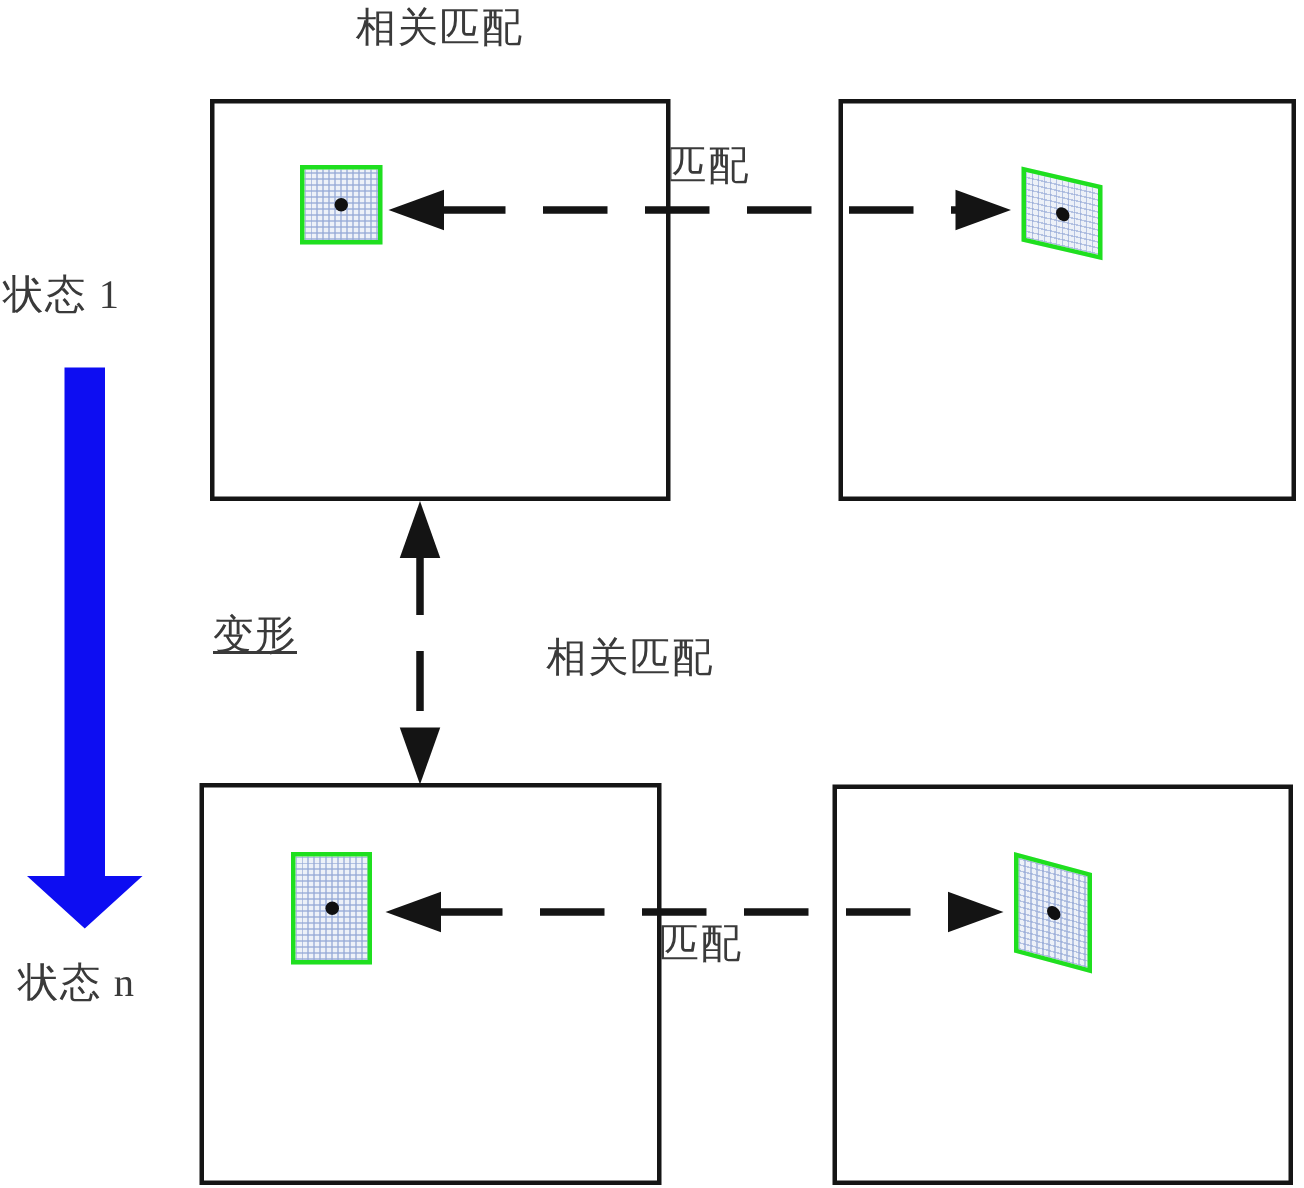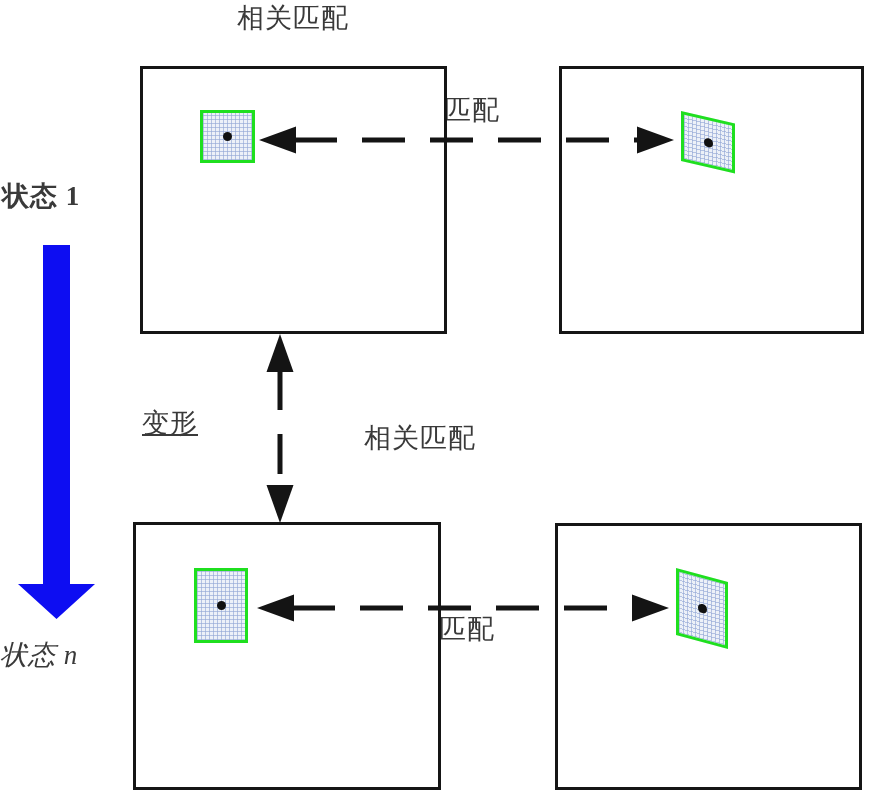--- a/index.html
+++ b/index.html
@@ -47,22 +47,22 @@
   #box-bl{left:133px;top:522px;width:308px;height:268px;}
   #box-br{left:555px;top:523px;width:307px;height:267px;}
 
   #patch-tl{left:200px;top:110px;width:55px;height:53px;}
   #patch-tr{left:681px;top:111px;width:54px;height:50px;transform:skewY(13deg);transform-origin:top left;}
   #patch-bl{left:194px;top:568px;width:54px;height:75px;}
   #patch-br{left:676px;top:568px;width:52px;height:67px;transform:skewY(15deg);transform-origin:top left;}
 
   #title-left{left:293px;top:4px;}
   #title-right{left:731px;top:4px;}
-  #state-first{left:2px;top:182px;font-weight:bold;}
-  #state-last{left:0;top:641px;font-style:italic;}
+  #state-first{left:2px;top:182px;}
+  #state-last{left:12px;top:641px;}
   #deform-label{left:142px;top:409px;text-decoration:underline;}
   #match-top{left:444px;top:96px;}
   #match-middle{left:420px;top:424px;}
   #match-bottom{left:439px;top:615px;}
 
   #arrow-layer{position:absolute;left:0;top:0;pointer-events:none;}
 </style>
 </head>
 <body>
 

